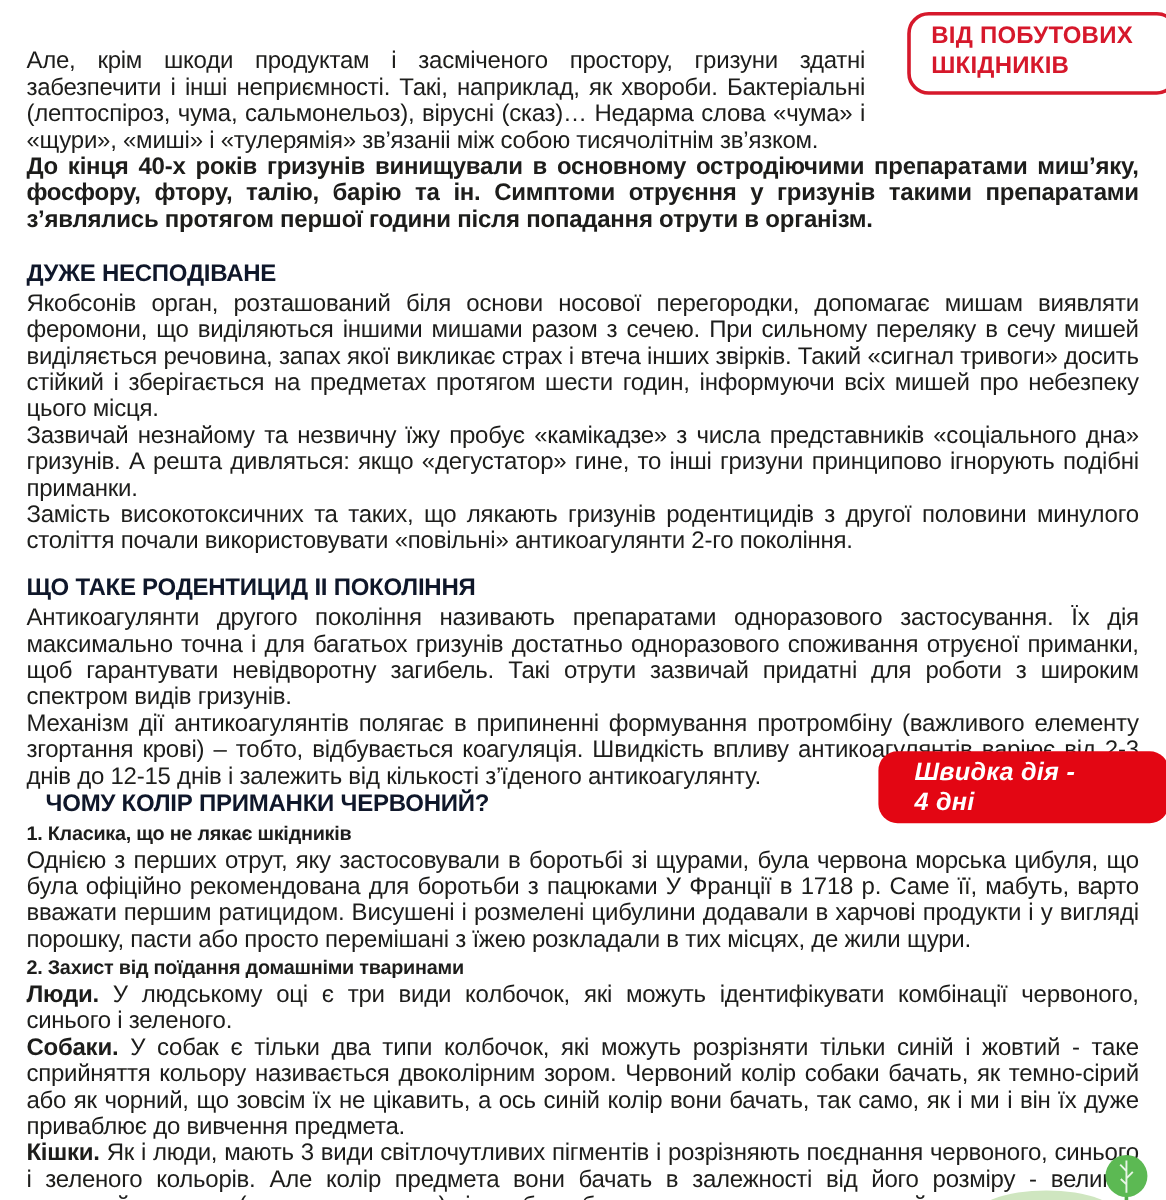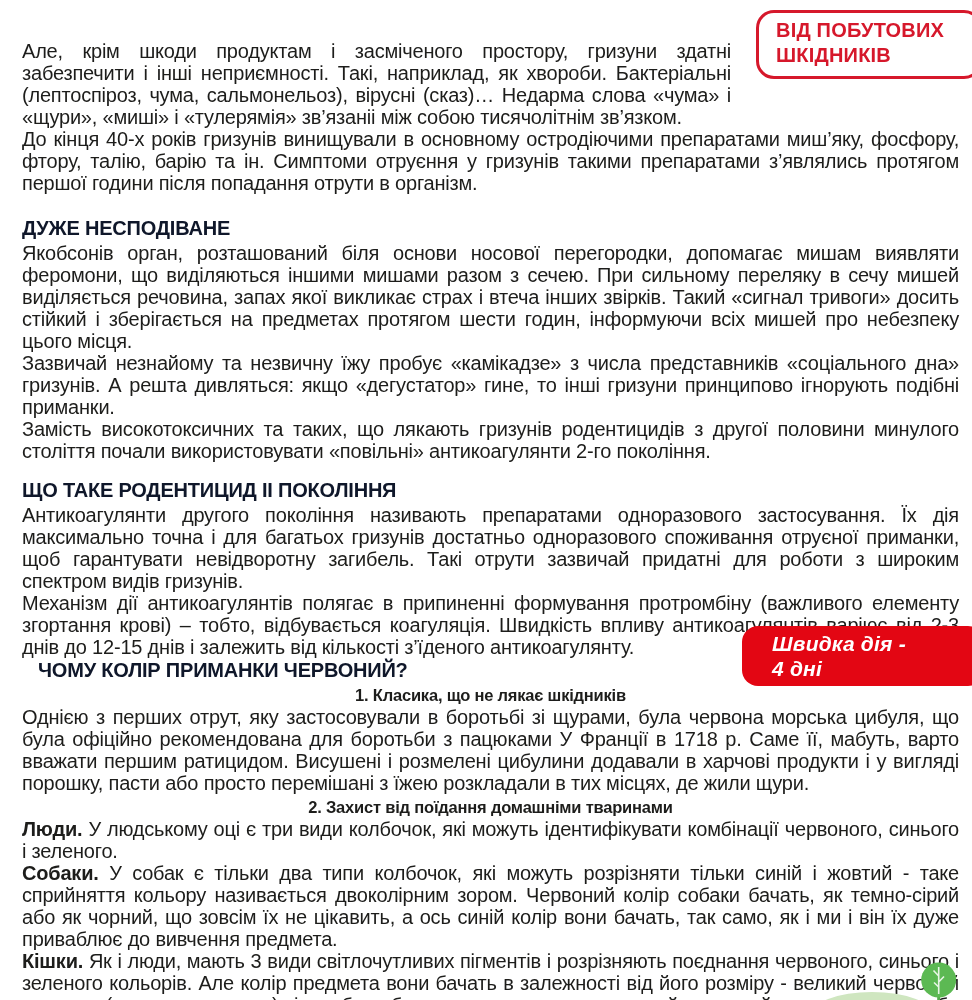--- a/index.html
+++ b/index.html
@@ -4,21 +4,21 @@
 <style>
   html,body{margin:0;padding:0;background:#ffffff;}
   .page{
     position:relative;
     width:972px;height:1000px;
     overflow:hidden;
     background:#ffffff;
     font-family:"Liberation Sans","DejaVu Sans",sans-serif;
     color:#1d1d1b;
     box-sizing:border-box;
-    padding:40px 13px 0 22px;
+    padding:40px 23px 0 22px;
   }
   
   .corner-box{
     position:absolute;top:10px;right:-10px;
     width:226px;
     border:3px solid #d6182b;
     border-radius:18px;
     background:#ffffff;
     padding:5px 6px 8px 17px;
     box-sizing:border-box;
@@ -28,36 +28,35 @@
     letter-spacing:0.2px;
   }
   
   p.body{
     margin:0;
     font-size:20px;line-height:22px;
     text-align:justify;
     letter-spacing:-0.2px;
   }
   .wrap-spacer{float:right;width:228px;height:52px;}
-  .intro2{margin-top:14px;}
+  .intro2{margin-top:14px;font-weight:bold;}
   h2.red-head{
     margin:22px 0 2px 0;
     color:#0f172a;
     font-size:20px;line-height:24px;
     font-weight:bold;
     letter-spacing:-0.2px;
   }
   h2.red-head.s2{margin-top:16px;}
   h2.red-head.s3{margin-top:20px;}
   h3.sub-head{
     margin:2px 0 0 0;
     font-size:16.5px;line-height:22px;
     font-weight:bold;
     letter-spacing:-0.2px;
-    text-align:center;
   }
   .lead{font-weight:bold;}
   
   .section3{position:relative;}
   .fast-badge{
     position:absolute;top:-32px;right:-25px;
     width:242px;height:60px;
     background:#e30613;
     border-radius:16px;
     box-sizing:border-box;

